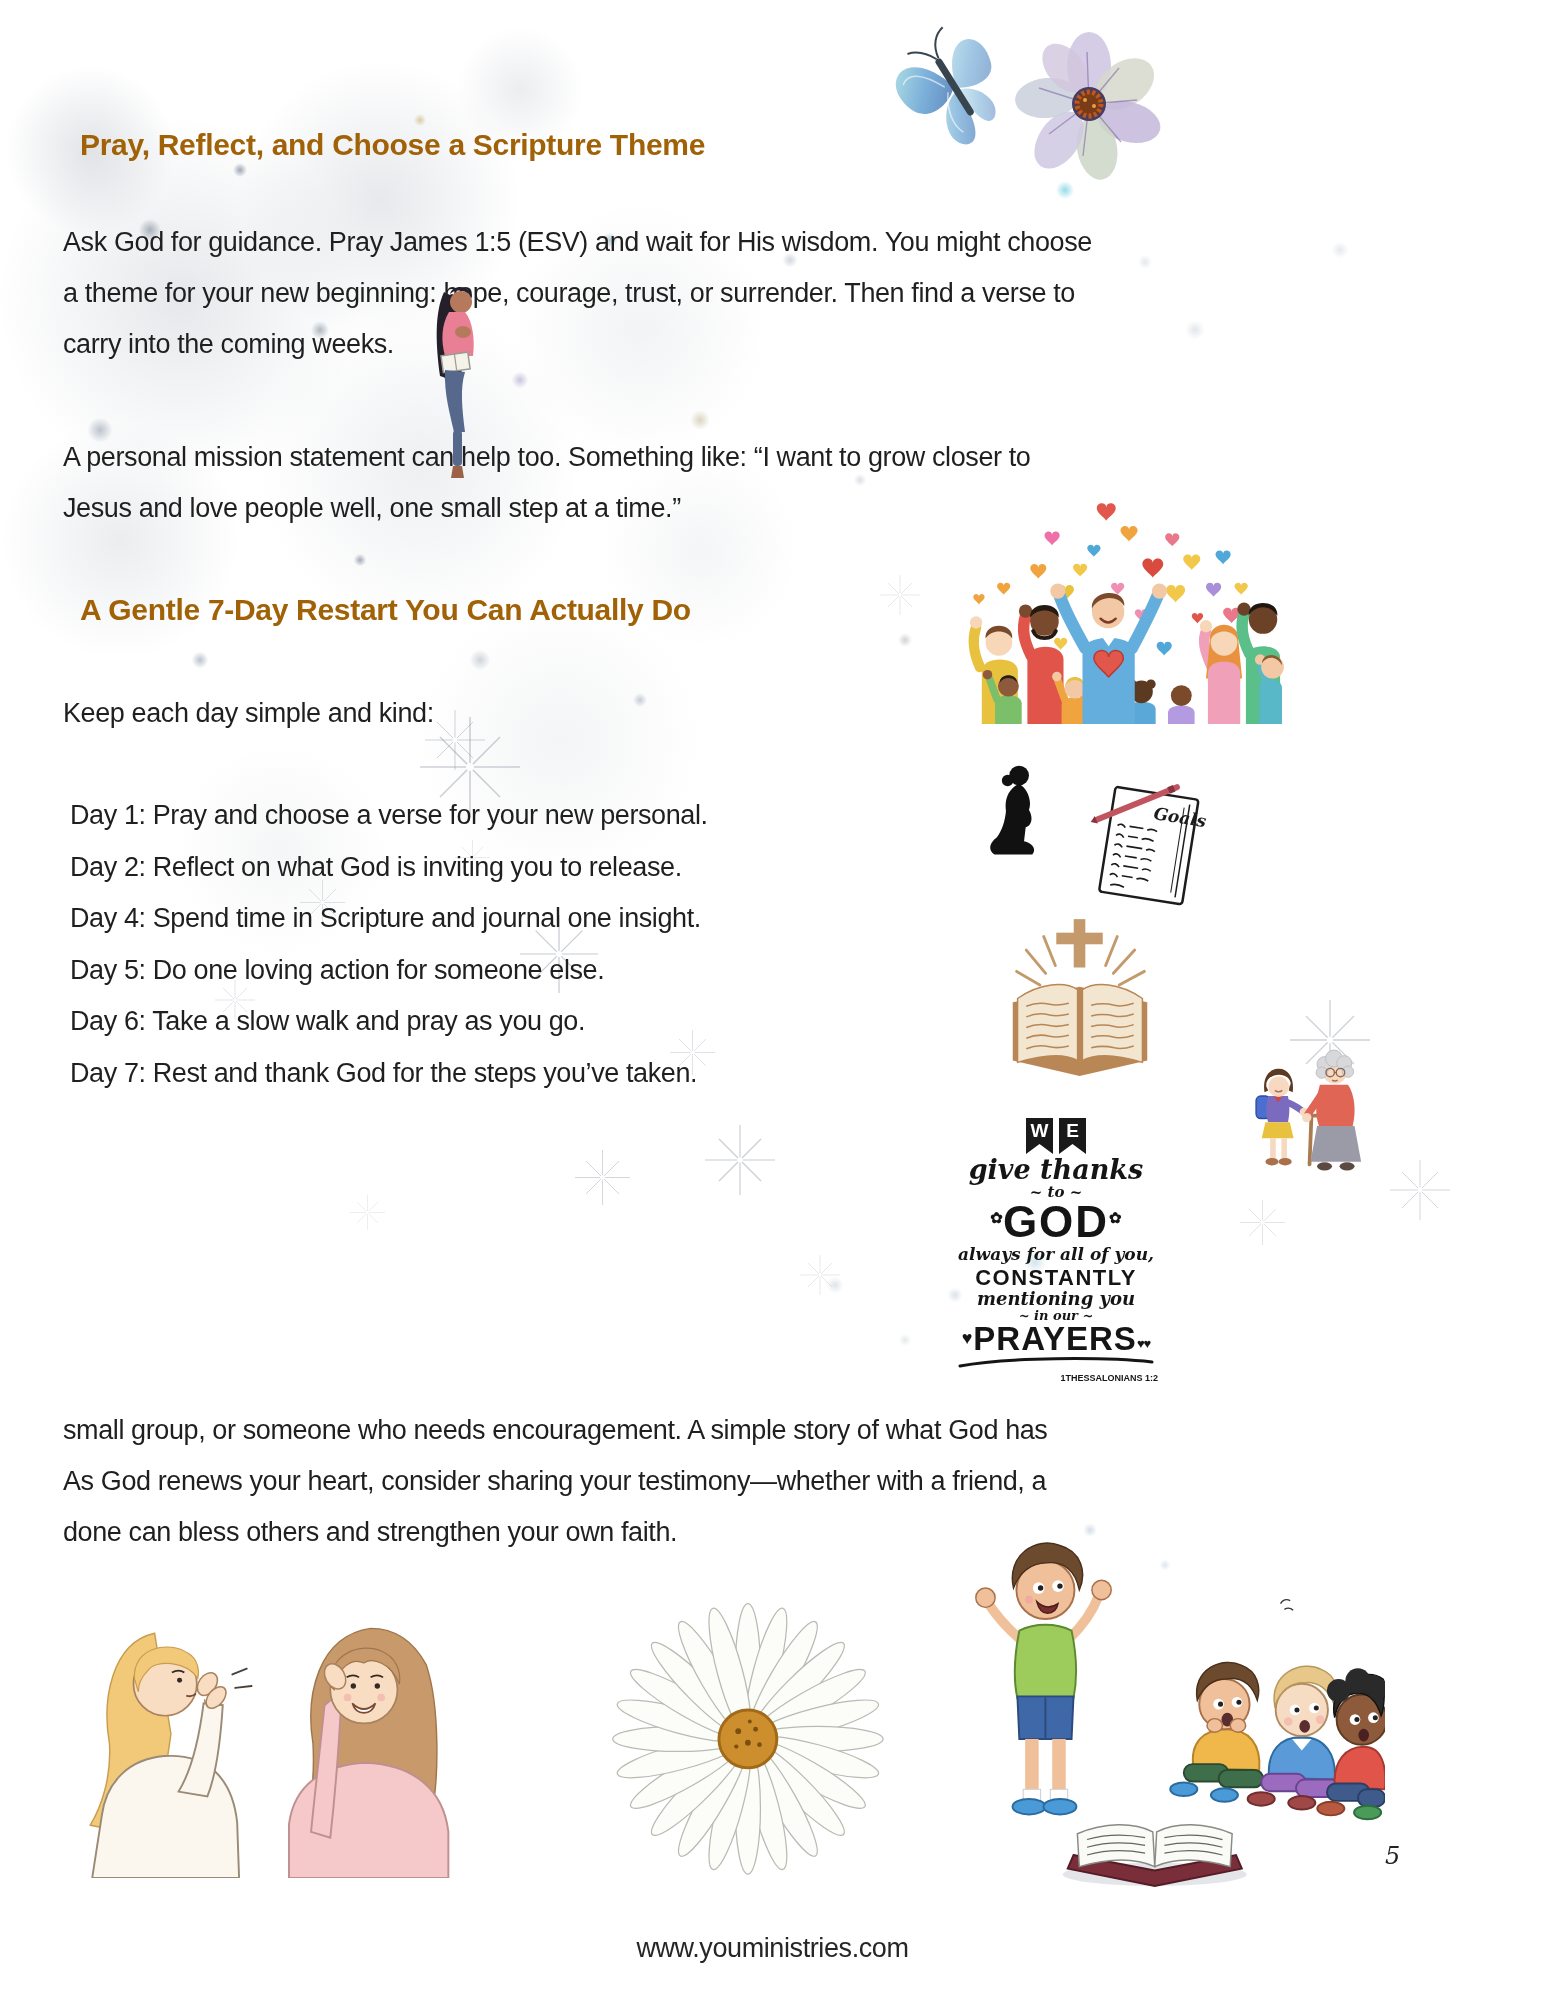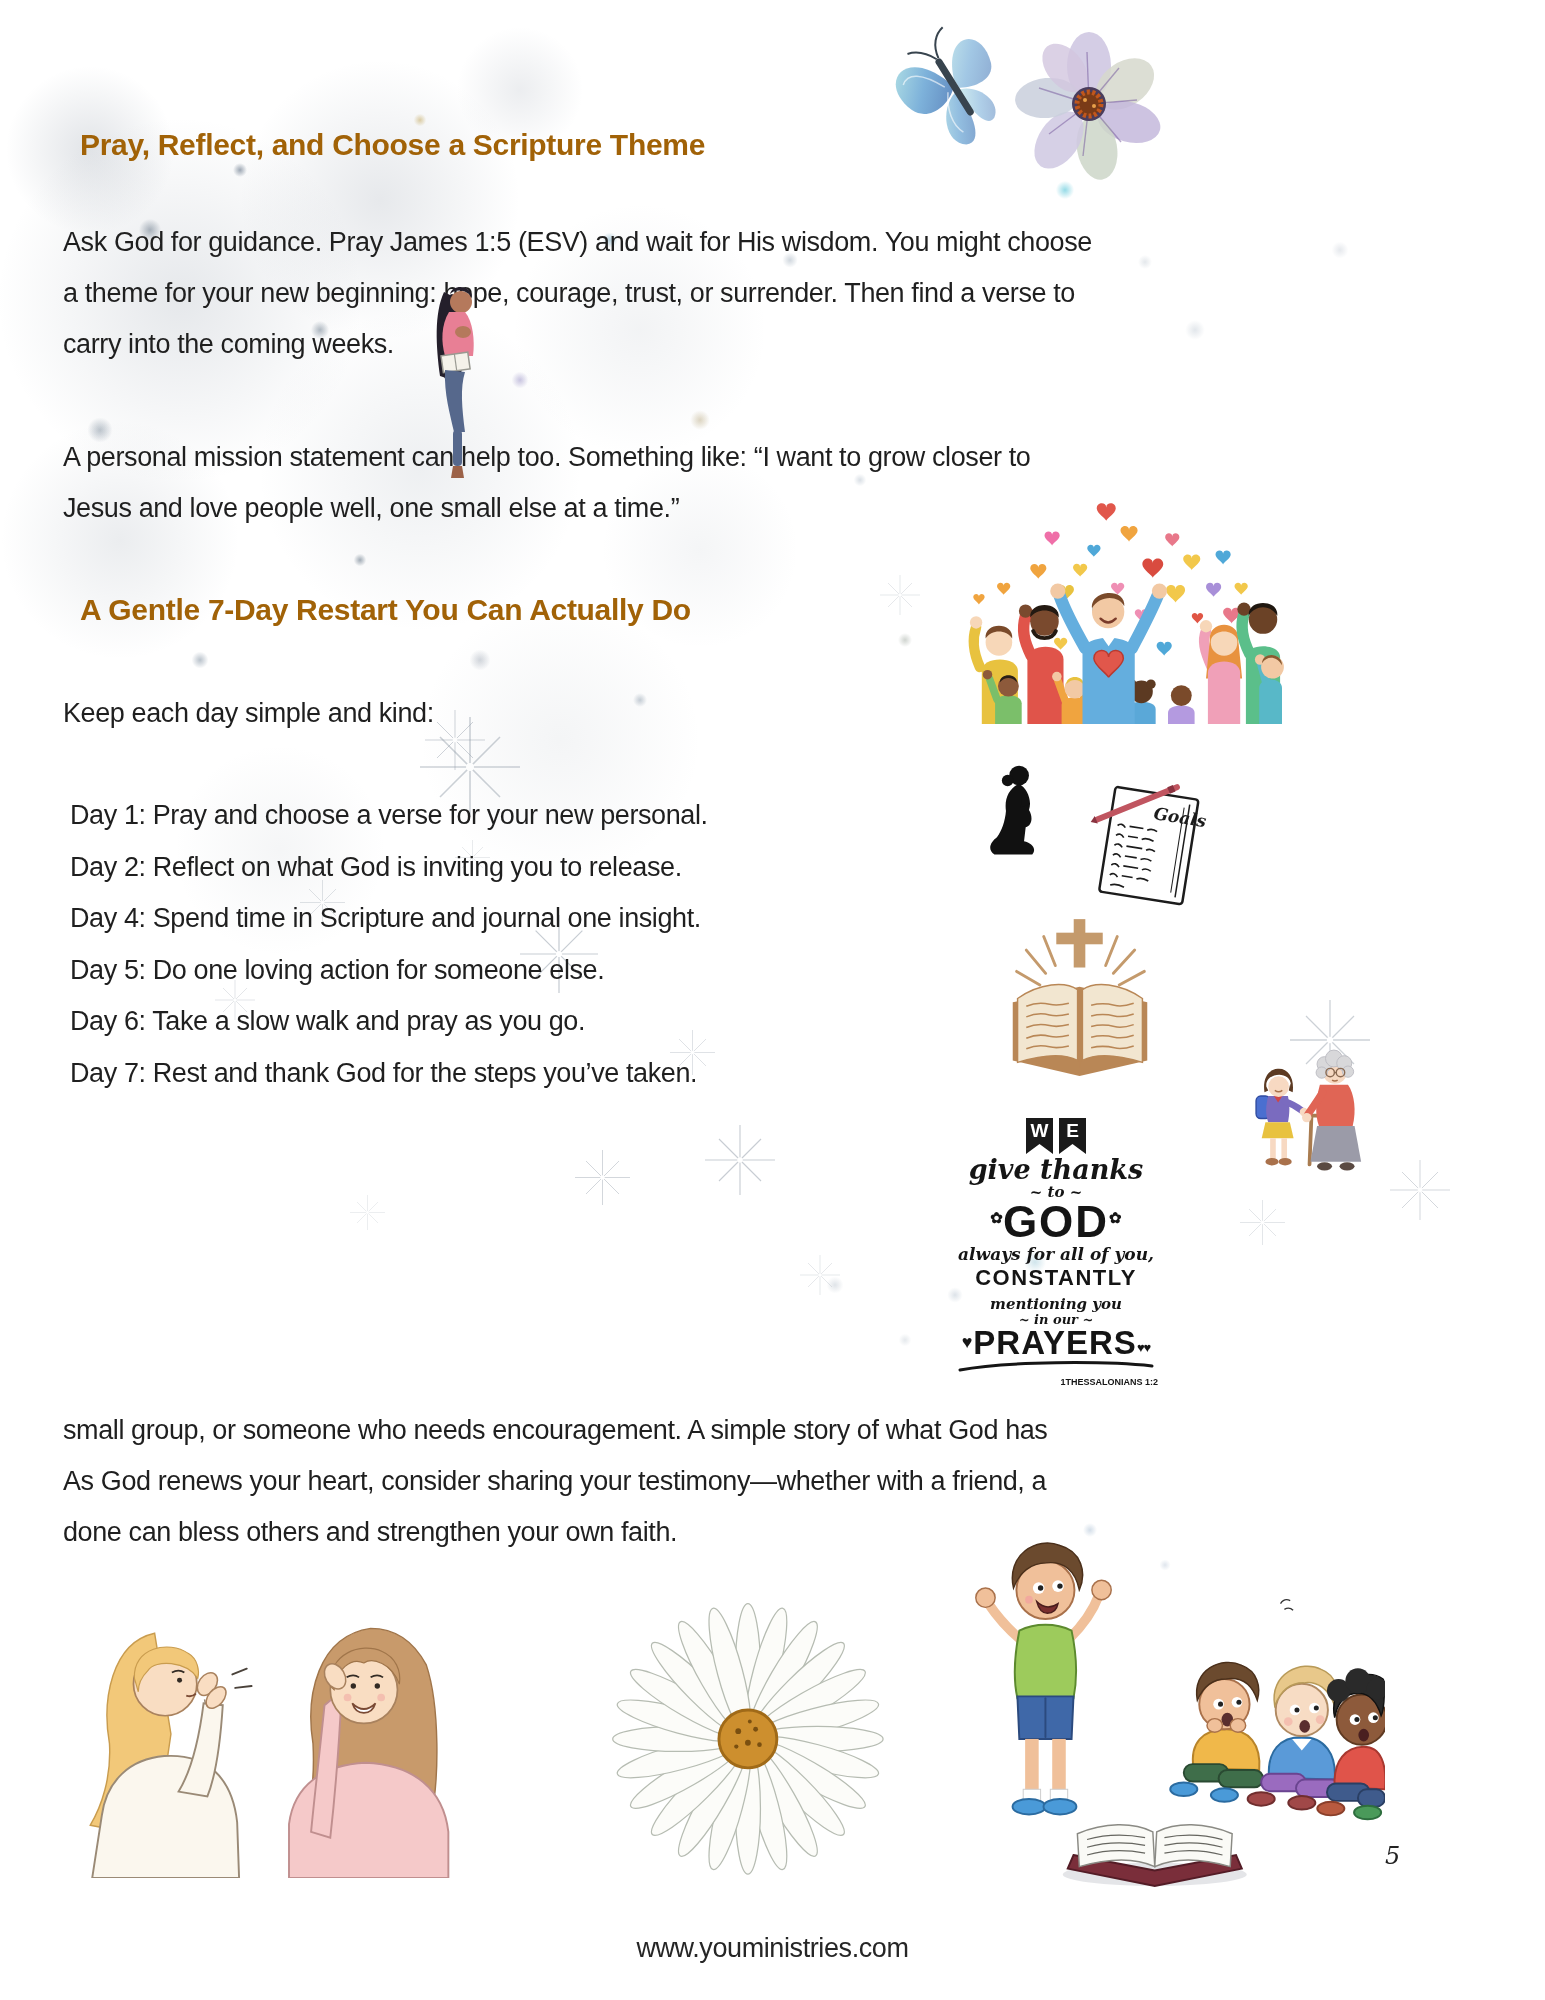--- a/index.html
+++ b/index.html
@@ -61,21 +61,21 @@
   .pennant{display:inline-block;width:27px;height:36px;background:#1a1a1a;color:#fff;
     font-weight:bold;font-size:19px;line-height:26px;
     clip-path:polygon(0 0,100% 0,100% 100%,50% 72%,0 100%);}
   .script{font-family:"DejaVu Serif",serif;font-style:italic;font-weight:bold;}
   .t-give{font-size:27px;margin-top:2px;}
   .t-to{font-size:15px;margin-top:1px;}
   .t-god{font-size:44px;font-weight:900;letter-spacing:2px;line-height:0.95;}
   .t-god .floret{font-size:15px;vertical-align:14px;letter-spacing:0;}
   .t-always{font-size:17px;margin-top:3px;}
   .t-constantly{font-size:22px;font-weight:900;letter-spacing:1.5px;margin-top:2px;}
-  .t-mentioning{font-size:15px;margin-top:8px;}
+  .t-mentioning{font-size:18px;margin-top:1px;}
   .t-inour{font-size:13px;}
   .t-prayers{font-size:33px;font-weight:900;letter-spacing:1px;line-height:1;}
   .t-prayers .pr-heart{font-size:18px;vertical-align:6px;}
   .t-prayers .pr-tail{font-size:13px;letter-spacing:-1px;vertical-align:2px;}
   .t-ref{font-size:9px;font-weight:bold;text-align:right;margin:1px 2px 0 0;}
   
   #footer{position:absolute;left:0;top:1933px;width:100%;text-align:center;font-size:27px;letter-spacing:-0.4px;color:#262626;}
   #page-num{position:absolute;left:1385px;top:1842px;font-family:"DejaVu Serif",serif;font-style:italic;font-size:24px;color:#222;}
 </style>
 </head>
@@ -179,21 +179,21 @@
       <rect x="18" y="74" width="27" height="17" fill="#f5f2ea" stroke="#9a9a92" stroke-width="1.5"></rect>
       <line x1="31.5" y1="74" x2="31.5" y2="91" stroke="#9a9a92" stroke-width="1.2"></line>
     </g>
     <path d="M21 90 C20 114 26 134 30 152 L41 152 C38 128 36 108 41 92 Z" fill="#56688c"></path>
     <rect x="29" y="150" width="9" height="36" rx="4" fill="#56688c"></rect>
     <path d="M29 186 L38 186 L40 198 L27 198 Z" fill="#9c6248"></path>
   </svg>
 
   <div class="para" style="left:63px;top:432px">
     <div class="body-line">A personal mission statement can help too. Something like: “I want to grow closer to</div>
-    <div class="body-line">Jesus and love people well, one small else at a time.”</div>
+    <div class="body-line">Jesus and love people well, one small step at a time.”</div>
   </div>
 
   <div class="h" style="left:80px;top:593px">A Gentle 7-Day Restart You Can Actually Do</div>
 
   <svg class="abs" style="left:935px;top:498px" width="352" height="228" viewBox="0 0 360 240">
     <g>
       <use href="#ht" transform="translate(165,4)" fill="#e1574b"></use>
       <use href="#ht" transform="translate(110,34) scale(0.8)" fill="#ef6fa8"></use>
       <use href="#ht" transform="translate(190,28) scale(0.9)" fill="#f0a43f"></use>
       <use href="#ht" transform="translate(237,36) scale(0.75)" fill="#e8788a"></use>

